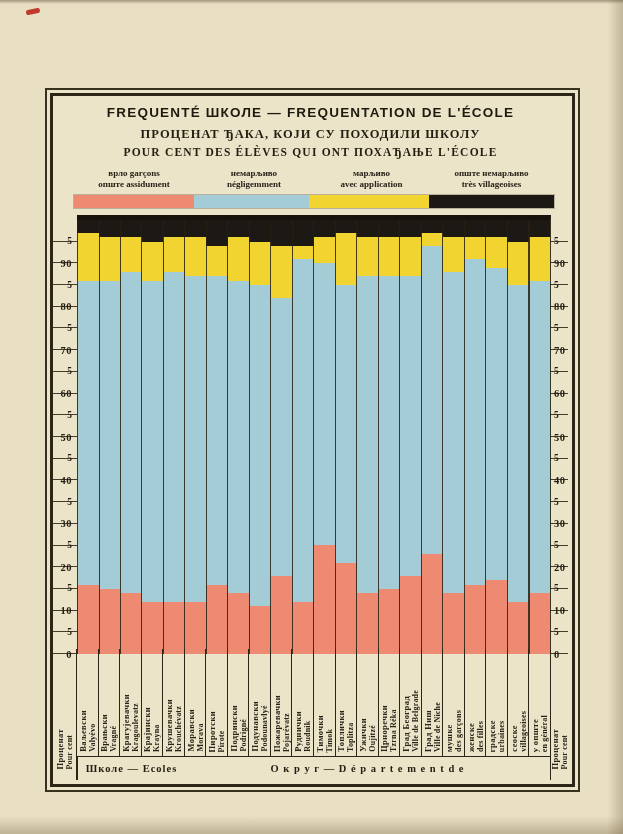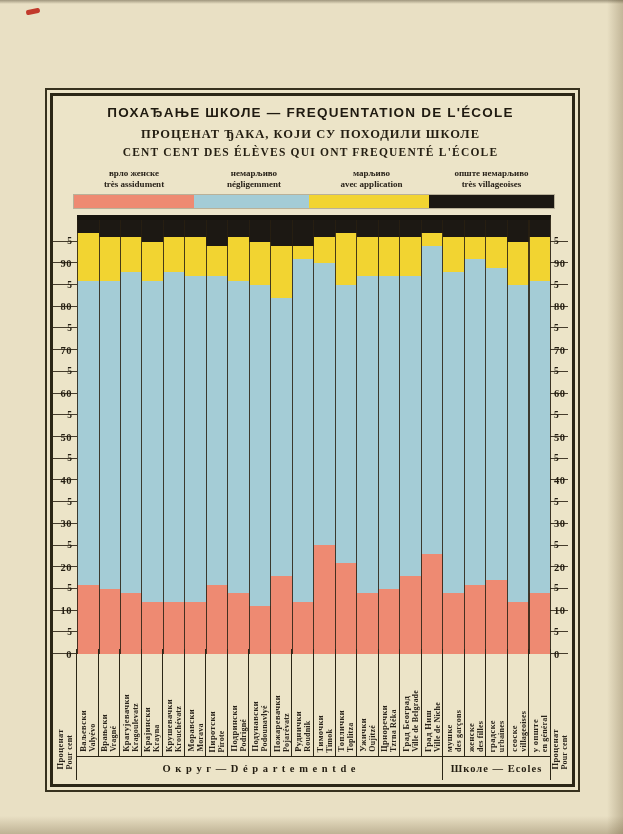--- a/index.html
+++ b/index.html
@@ -85,28 +85,28 @@
 </head>
 <body>
 
 <div class="edge-top"></div>
 <div class="pen-mark"></div>
 
 <div class="frame">
   <div class="frame-inner">
     <div class="inner">
 
-      <div class="t1">ПОХАЂАЊЕ ШКОЛЕ  —  FREQUENTATION DE L'ÉCOLE</div>
-      <div class="t2">ПРОЦЕНАТ ЂАКА, КОЈИ СУ ПОХОДИЛИ ШКОЛЕ</div>
-      <div class="t3">CENT CENT DES ÉLÈVES QUI ONT FREQUENTÉ L'ÉCOLE</div>
+      <div class="t1">FREQUENTÉ ШКОЛЕ  —  FREQUENTATION DE L'ÉCOLE</div>
+      <div class="t2">ПРОЦЕНАТ ЂАКА, КОЈИ СУ ПОХОДИЛИ ШКОЛУ</div>
+      <div class="t3">POUR CENT DES ÉLÈVES QUI ONT ПОХАЂАЊЕ L'ÉCOLE</div>
 
       <div class="legend-labels">
           <div class="li" style="flex: 0 0 120px;">
-            <div>врло женске</div>
-            <div>très assidument</div>
+            <div>врло garçons</div>
+            <div>опште assidument</div>
           </div>
           <div class="li" style="flex: 0 0 120px;">
             <div>немарљиво</div>
             <div>négligemment</div>
           </div>
           <div class="li" style="flex: 0 0 115px;">
             <div>марљиво</div>
             <div>avec application</div>
           </div>
           <div class="li" style="flex: 0 0 125px;">
@@ -441,22 +441,22 @@
               </div>
             </div>
             <div class="cell">
               <div class="vlabel">
                 <div class="sr">у опште</div>
                 <div class="fr">en général</div>
               </div>
             </div>
           </div>
         <div class="band">
+          <div class="bcell ecoles">Школе  —  Ecoles</div>
           <div class="bcell okrug">О к р у г   —   D é p a r t e m e n t   d e</div>
-          <div class="bcell ecoles">Школе  —  Ecoles</div>
         </div>
         <div class="pctcell pct-right">
           <div class="vlabel">
             <div class="sr">Проценат</div>
             <div class="fr">Pour cent</div>
           </div>
         </div>
       </div>
 
     </div>

